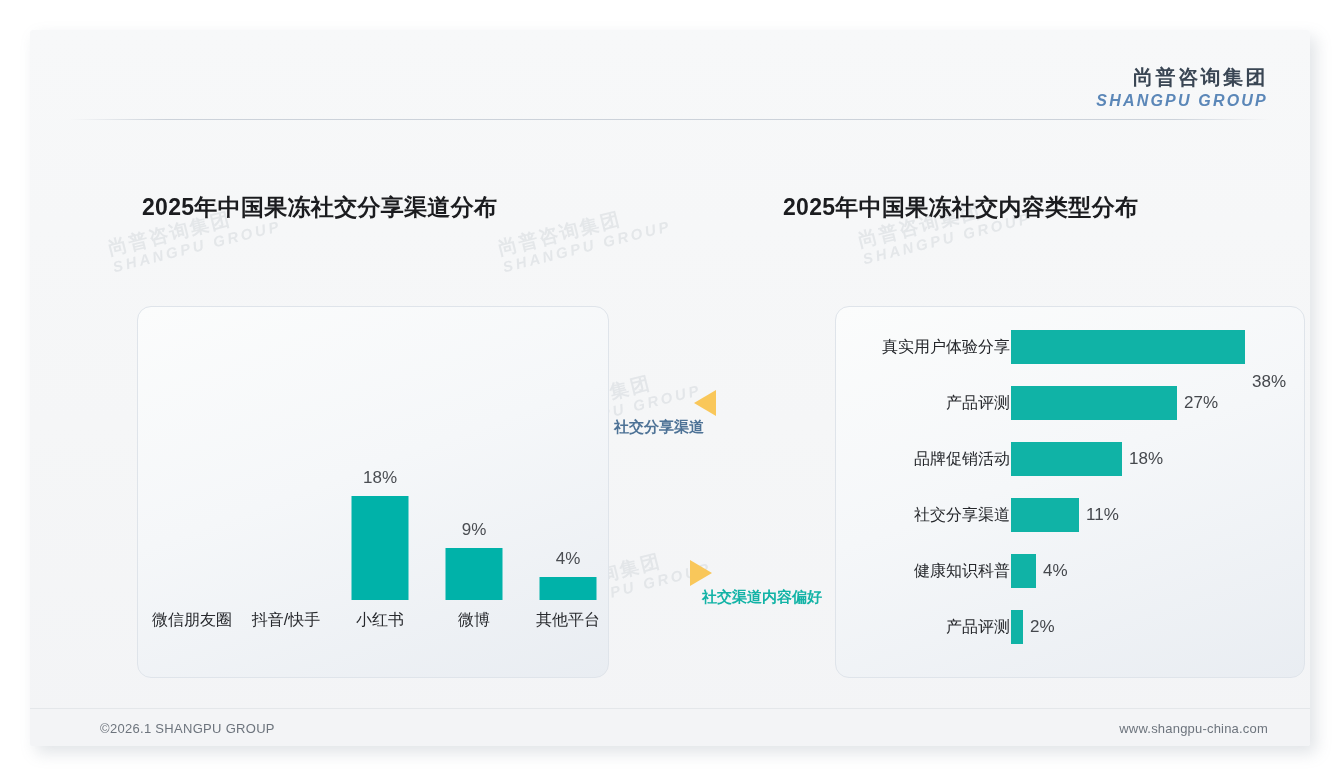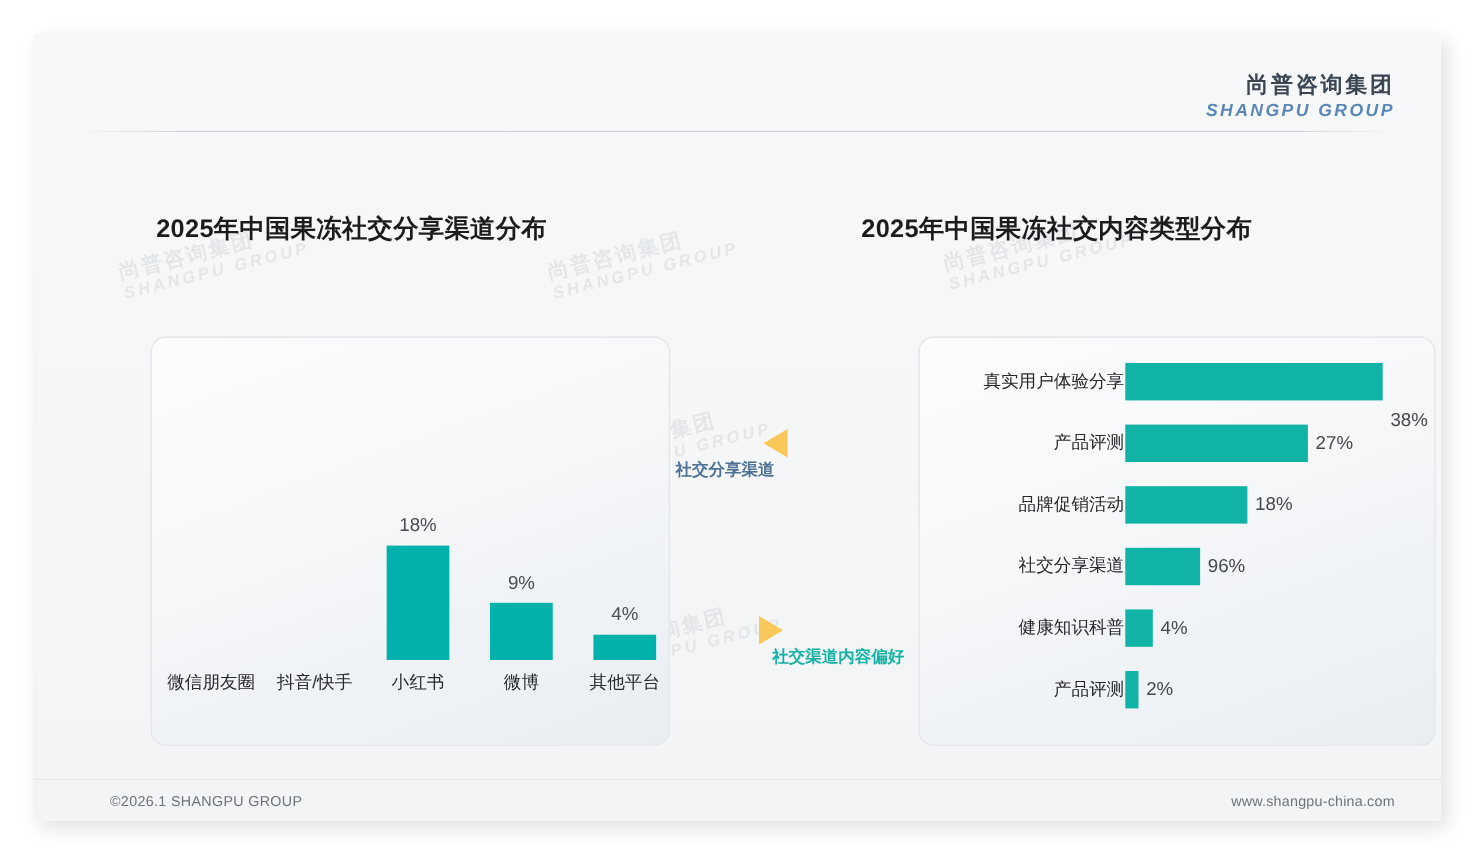--- a/index.html
+++ b/index.html
@@ -142,21 +142,21 @@
   #annot2 .annot-text { left: 12px; top: 28px; color: #12b3a6; }
 
   
   #bar-chart {
     position: absolute;
     left: 805px; top: 290px;
     width: 470px; height: 340px;
   }
   .hbar-row {
     position: absolute;
-    left: 12px; width: 100%; height: 34px; padding-left: 16px;
+    left: 0; width: 100%; height: 34px; padding-left: 16px;
   }
   .hbar-label {
     position: absolute; right: 295px; top: 50%;
     transform: translateY(-50%);
     font-size: 16px; color: #26282c; white-space: nowrap;
   }
   .hbar {
     position: absolute; left: 176px; top: 50%;
     transform: translateY(-50%);
     height: 34px;
@@ -304,21 +304,21 @@
           <span class="hbar-value" style="left: 349px;">27%</span>
         </div>
         <div class="hbar-row" style="top: 122px;">
           <span class="hbar-label">品牌促销活动</span>
           <span class="hbar" title="品牌促销活动 18%" style="width: 111px; background: rgb(16, 179, 166);"></span>
           <span class="hbar-value" style="left: 294px;">18%</span>
         </div>
         <div class="hbar-row" style="top: 178px;">
           <span class="hbar-label">社交分享渠道</span>
           <span class="hbar" title="美食制作教程 11%" style="width: 68px; background: rgb(16, 179, 166);"></span>
-          <span class="hbar-value" style="left: 251px;">96%</span>
+          <span class="hbar-value" style="left: 251px;">11%</span>
         </div>
         <div class="hbar-row" style="top: 234px;">
           <span class="hbar-label">健康知识科普</span>
           <span class="hbar" title="健康知识科普 4%" style="width: 25px; background: rgb(16, 179, 166);"></span>
           <span class="hbar-value" style="left: 208px;">4%</span>
         </div>
         <div class="hbar-row" style="top: 290px;">
           <span class="hbar-label">产品评测</span>
           <span class="hbar" title="品牌故事 2%" style="width: 12px; background: rgb(16, 179, 166);"></span>
           <span class="hbar-value" style="left: 195px;">2%</span>

